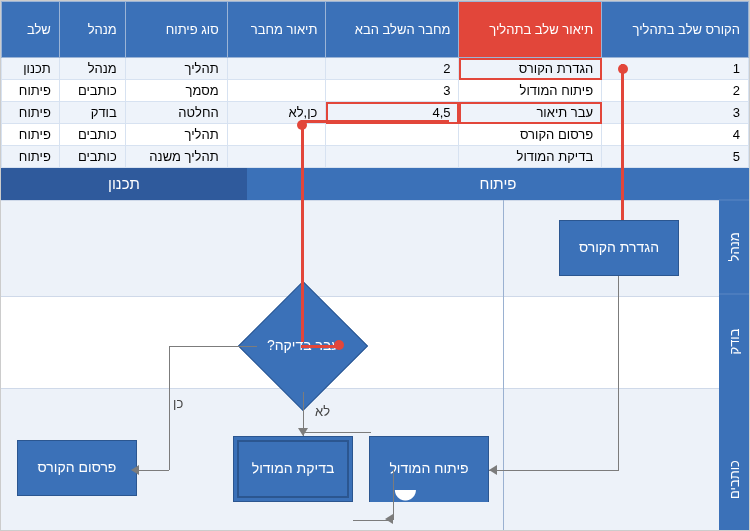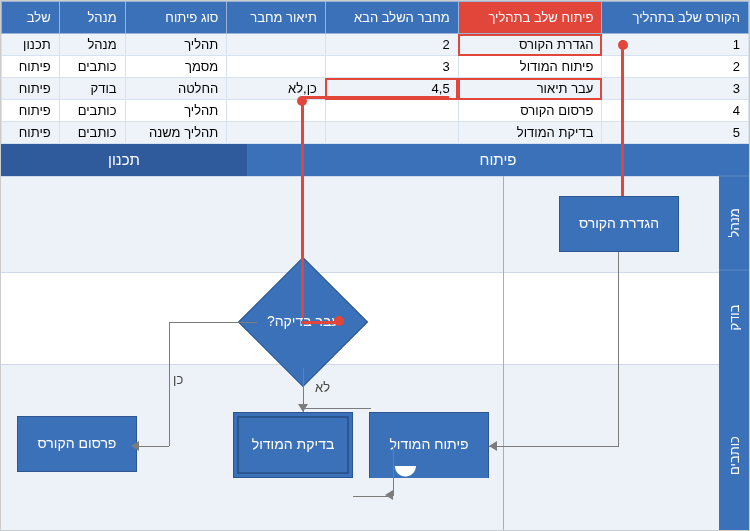--- a/index.html
+++ b/index.html
@@ -1,21 +1,21 @@
 <!DOCTYPE html>
 <html dir="rtl" lang="he"><head>
 <meta charset="utf-8">
 <style>
   *{box-sizing:border-box;margin:0;padding:0}
   html,body{width:750px;height:531px;font-family:Arial,sans-serif;font-size:13px;background:#fff}
   body{position:relative;overflow:hidden;border:1px solid #ccc}
 
   
   .tbl{width:100%;border-collapse:collapse;font-size:13px}
-  .tbl th{background:#3B71B8;color:#fff;font-weight:normal;text-align:right;padding:8px 8px;border:1px solid #9bb4d6;white-space:nowrap}
+  .tbl th{background:#3B71B8;color:#fff;font-weight:normal;text-align:right;padding:20px 8px;border:1px solid #9bb4d6;white-space:nowrap}
   .tbl th.highlight{background:#E2463A;color:#fff;position:relative}
   .tbl td{padding:3px 8px;border:1px solid #d7e2f1;text-align:right;white-space:nowrap;background:#fff}
   .tbl tr.band td{background:#eef3fa}
   .tbl td.cell-hl{outline:2px solid #E2463A;outline-offset:-2px}
 
   
   .phasebar{display:flex;flex-direction:row-reverse;height:32px}
   .phasebar div{flex:0 0 auto;color:#fff;text-align:center;line-height:32px;font-size:15px}
   .ph-plan{width:246px;background:#2F5A9C}
   .ph-dev {width:502px;background:#3B71B8}
@@ -60,21 +60,21 @@
     radial-gradient(circle at 70% 100%,#3B71B8 10px,transparent 11px);
     background-color:#3B71B8}
 </style>
 </head>
 <body>
 
 <table class="tbl">
   <thead>
     <tr>
       <th>הקורס שלב בתהליך</th>
-      <th class="highlight">פיתוח שלב בתהליך</th>
+      <th class="highlight">תיאור שלב בתהליך</th>
       <th>מחבר השלב הבא</th>
       <th>תיאור מחבר</th>
       <th>סוג פיתוח</th>
       <th>מנהל</th>
       <th>שלב</th>
     </tr>
   </thead>
   <tbody>
     <tr class="band">
       <td>1</td>

